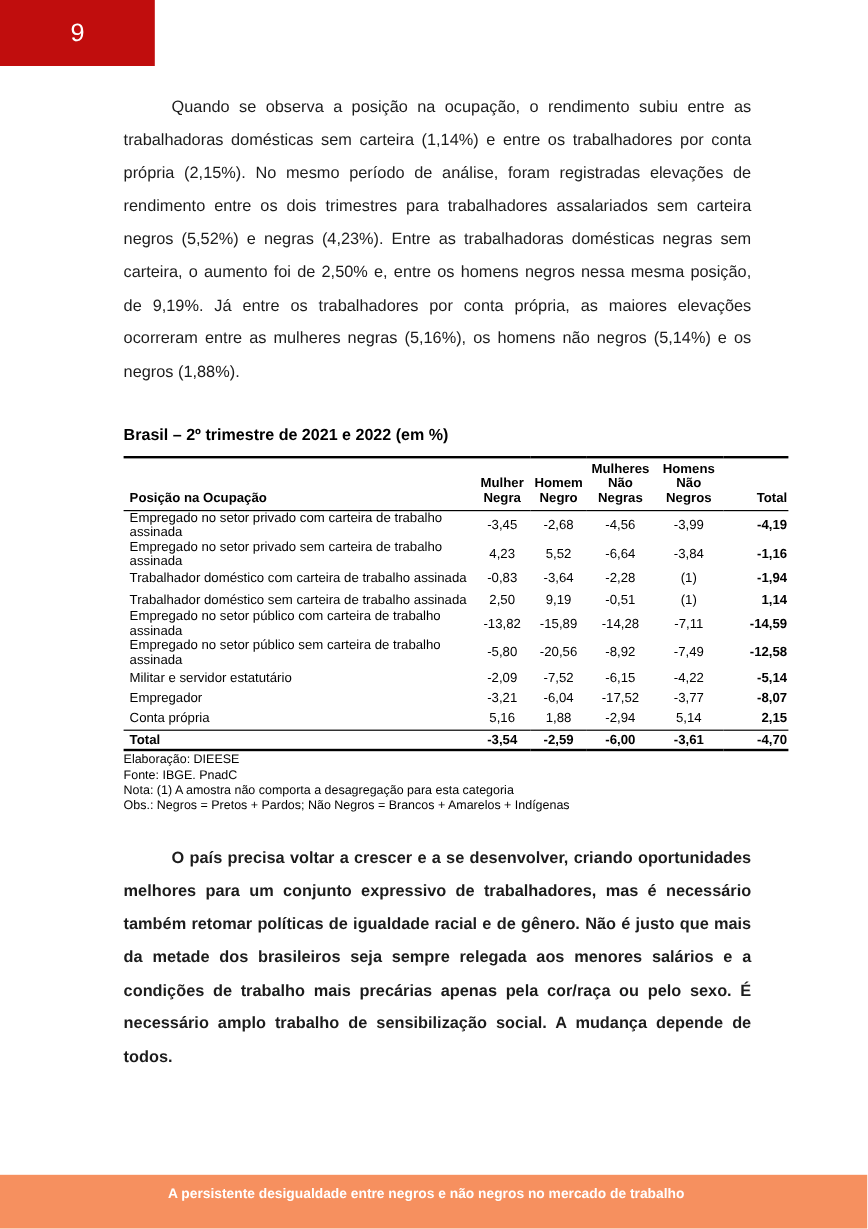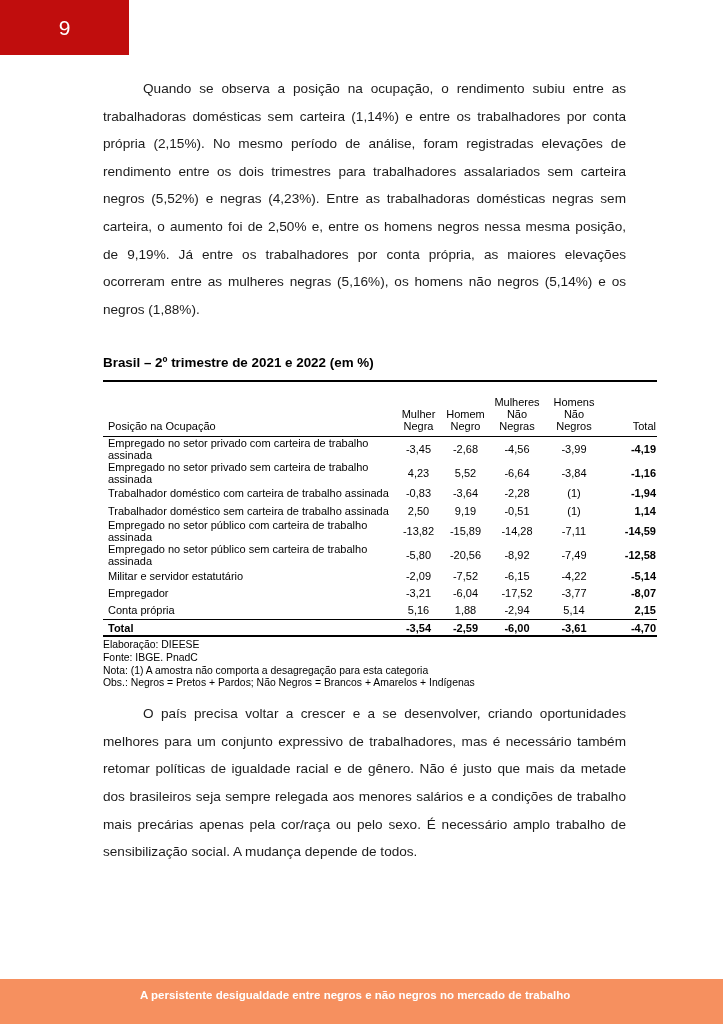--- a/index.html
+++ b/index.html
@@ -36,21 +36,21 @@
   }
   .body-para {
     width: 523px;
     font-size: 13.6px;
     line-height: 27.6px;
     text-align: justify;
     text-indent: 40px;
     color: var(--ink);
   }
   .para-1 { margin-top: 75px; }
-  .para-2 { margin-top: 10px; }
+  .para-2 { margin-top: 22px; font-weight: bold; }
   .table-title {
     margin-top: 32px;
     margin-bottom: 8px;
     font-weight: bold;
     font-size: 13.4px;
     line-height: 16.5px;
     color: #000000;
   }
   table.data-table {
     width: 554px;
@@ -61,26 +61,26 @@
     color: #000000;
     table-layout: fixed;
   }
   col.c-desc { width: 292px; }
   col.c-mn   { width: 47px; }
   col.c-hn   { width: 47px; }
   col.c-mnn  { width: 56px; }
   col.c-hnn  { width: 58px; }
   col.c-tot  { width: 54px; }
   thead th {
-    font-weight: normal;
+    font-weight: bold;
     vertical-align: bottom;
     text-align: center;
     white-space: pre-line;
     line-height: 12px;
-    padding: 14px 0 4px 0;
+    padding: 3px 0 4px 0;
     border-bottom: 1px solid #000;
   }
   thead th.h-desc { text-align: left; padding-left: 5px; }
   thead th.h-total { text-align: right; padding-right: 1px; }
   tbody td {
     height: 17.3px;
     text-align: center;
     vertical-align: middle;
     line-height: 12px;
   }

